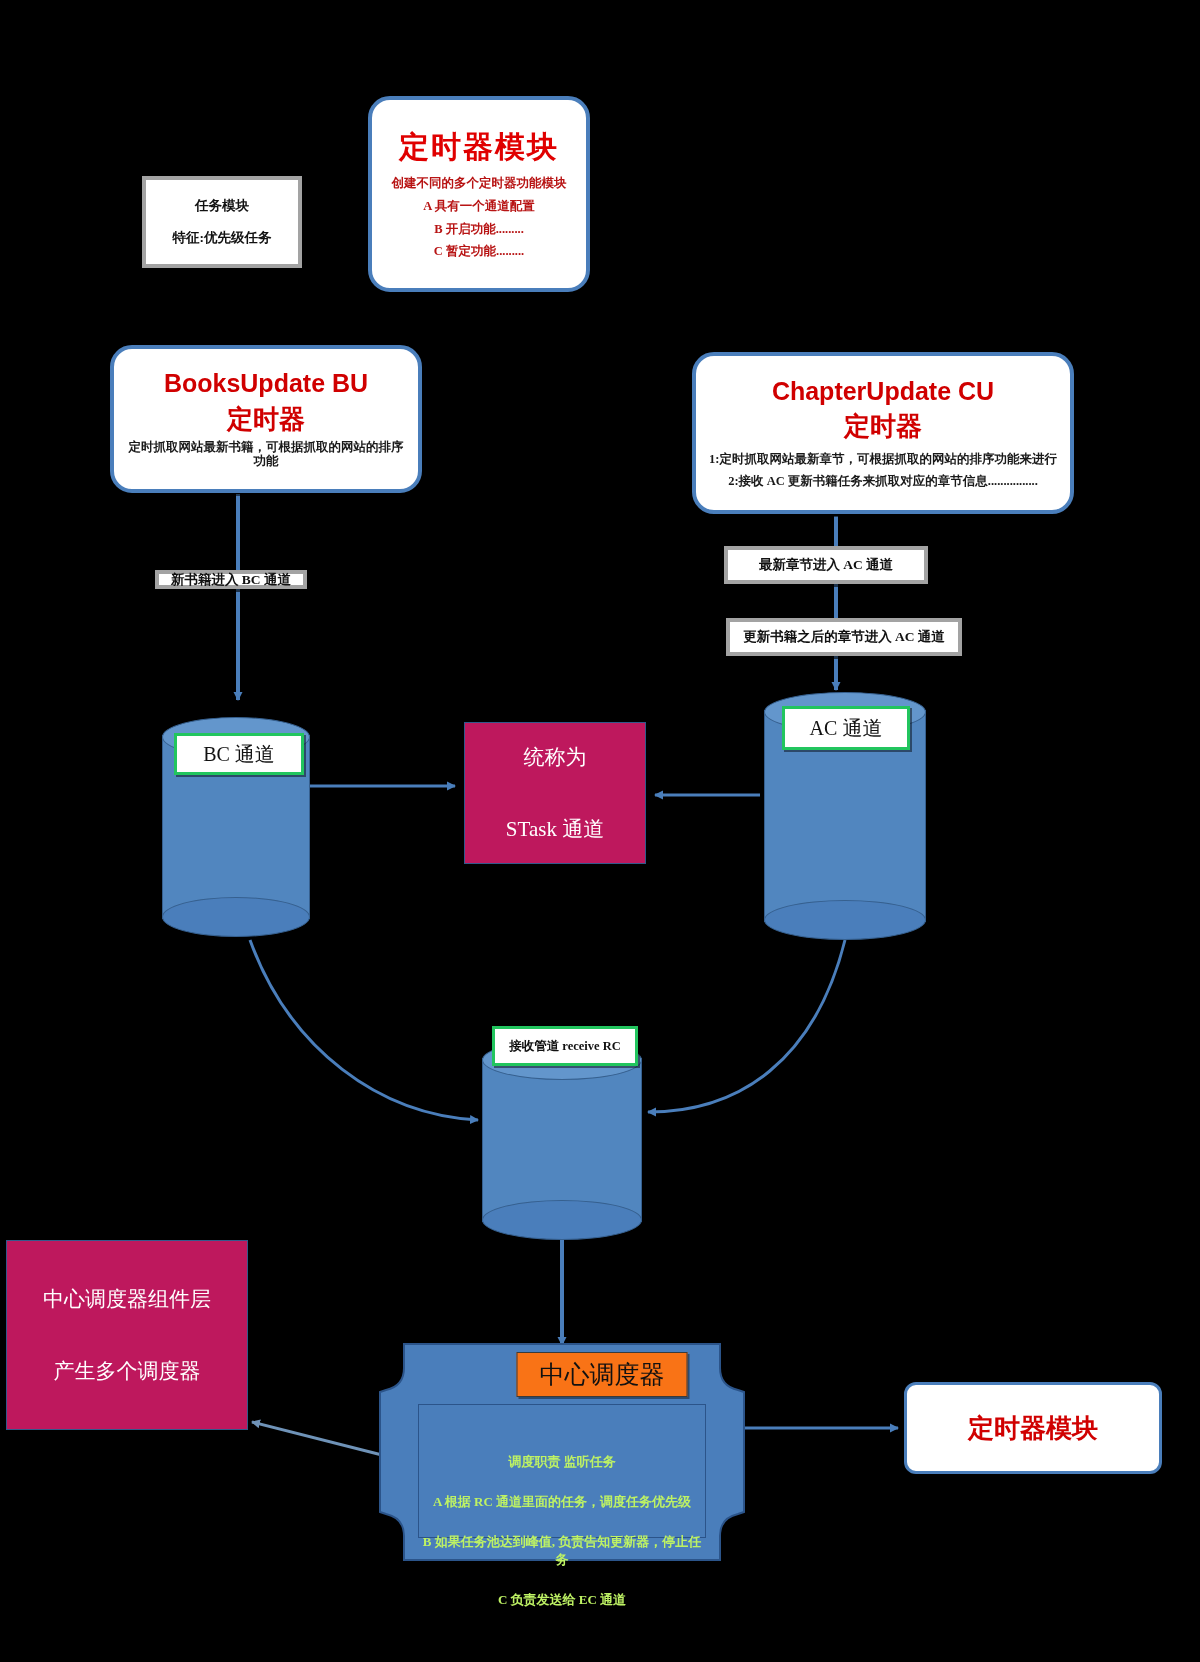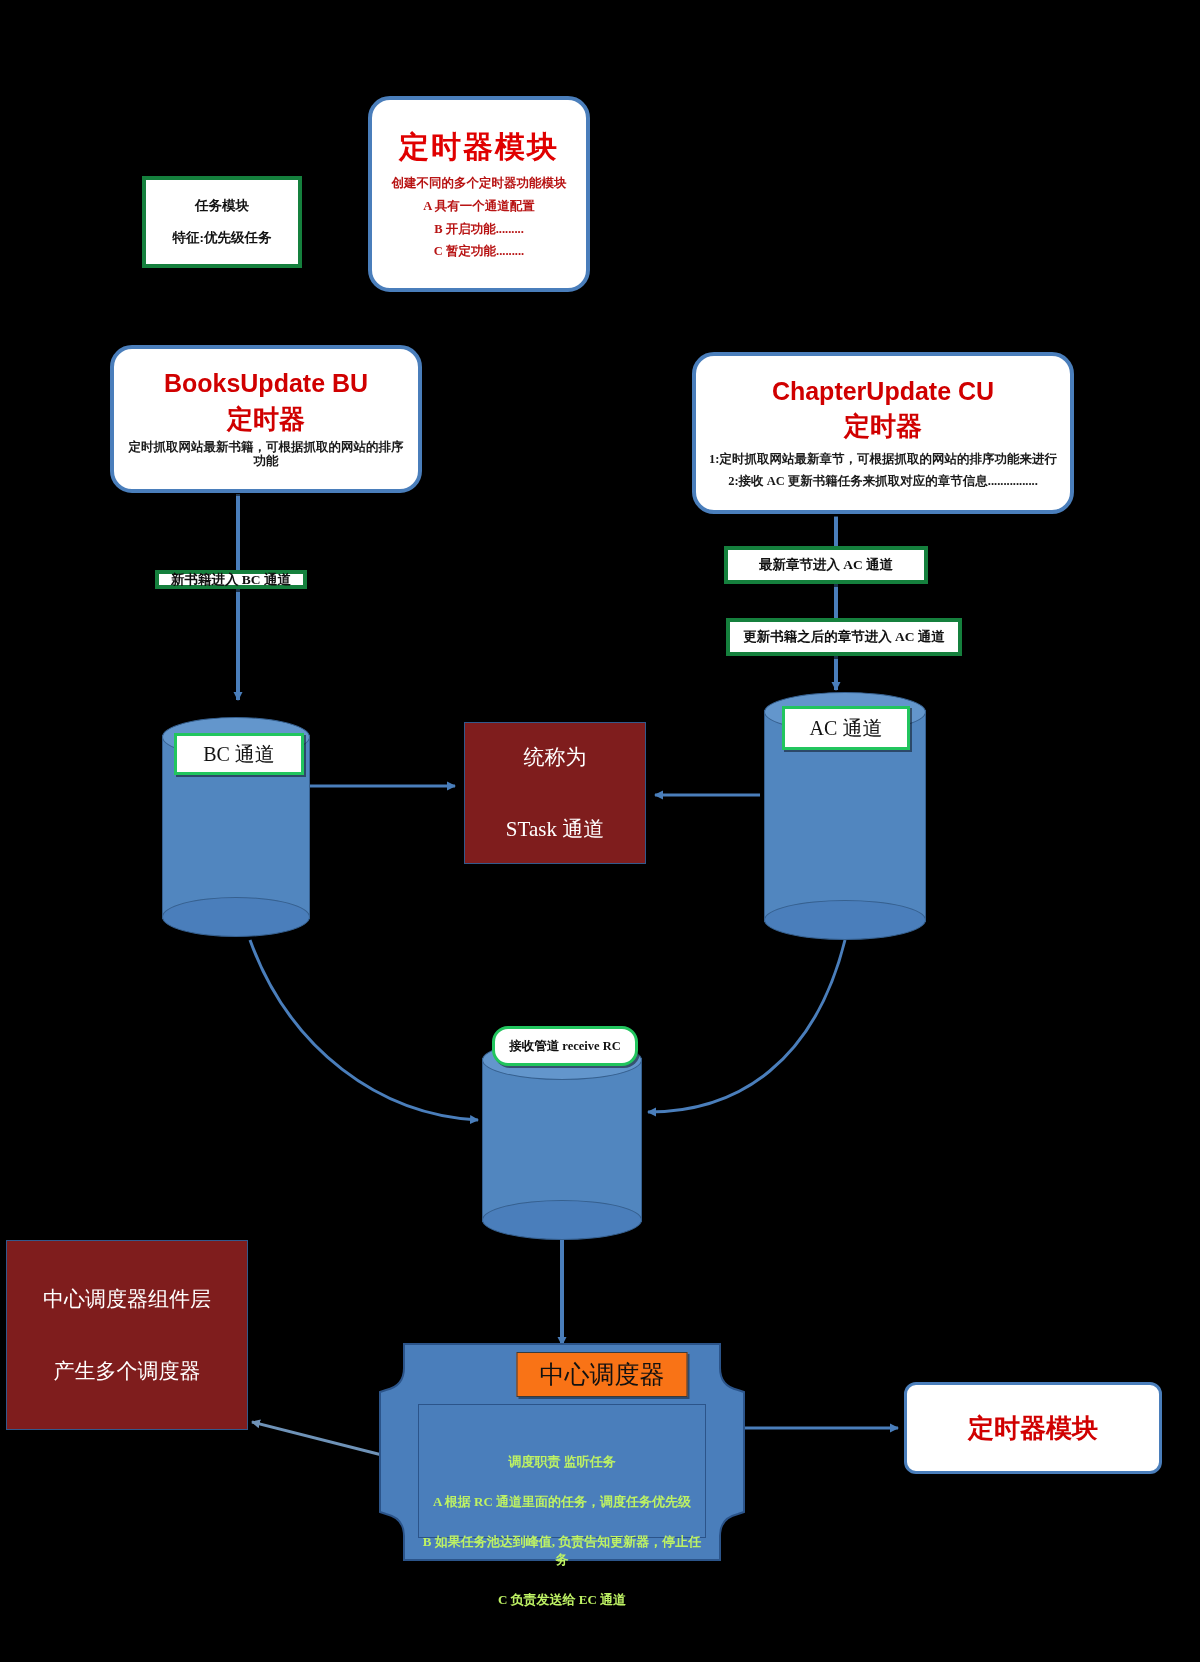--- a/index.html
+++ b/index.html
@@ -20,29 +20,29 @@
     text-align:center;
   }
   .rbox .ttl-en{color:#d00000;font-family:"Liberation Sans","DejaVu Sans",sans-serif;
     font-size:25px;font-weight:700;line-height:1.15;}
   .rbox .ttl-cn{color:#d00000;font-size:26px;font-weight:700;line-height:1.2;}
   .rbox .ttl-big{color:#e00000;font-size:30px;font-weight:700;letter-spacing:2px;}
   .rbox .body-red{color:#b81414;font-size:12.5px;font-weight:700;line-height:1.1;}
   .rbox .body-dark{color:#1a1a1a;font-size:12.5px;font-weight:700;line-height:1.1;}
 
   .obox{
-    background:#ffffff;border:4px solid #15803d;
+    background:#ffffff;border:4px solid #a3a3a3;
     box-shadow:3px 3px 0 rgba(0,0,0,.6);
     display:flex;align-items:center;justify-content:center;text-align:center;
     color:#111;font-size:13.5px;font-weight:700;
   }
   .obox.stacked{flex-direction:column;gap:14px;}
 
   .sqbox{
-    background:#7f1d1d;border:1px solid #2f5party;border:1px solid #33598c;
+    background:#be185d;border:1px solid #2f5party;border:1px solid #33598c;
     display:flex;flex-direction:column;align-items:center;justify-content:center;
     text-align:center;color:#ffffff;font-size:21px;line-height:1.35;gap:44px;
   }
 
   .wbox{
     background:#ffffff;border:3px solid #4a7ebb;border-radius:12px;
     box-shadow:3px 3px 0 rgba(0,0,0,.5);
     display:flex;align-items:center;justify-content:center;
     color:#d00000;font-size:26px;font-weight:700;
   }
@@ -178,21 +178,21 @@
   <div class="node sqbox" id="stask-box" style="left:464px;top:722px;width:182px;height:142px;">
     <span>统称为</span>
     <span>STask 通道</span>
   </div>
 
   <div class="cyl" id="cyl-rc" style="left:482px;top:1040px;width:160px;height:200px;">
     <div class="cbody"></div>
     <div class="ctop"></div>
     <div class="cbot"></div>
   </div>
-  <div class="cyl-label small" style="left:492px;top:1026px;width:140px;height:34px;border-radius:16px;">
+  <div class="cyl-label small" style="left:492px;top:1026px;width:140px;height:34px;">
     <span>接收管道 receive RC</span>
   </div>
 
   <div class="node sqbox" id="scheduler-layer" style="left:6px;top:1240px;width:242px;height:190px;">
     <span>中心调度器组件层</span>
     <span>产生多个调度器</span>
   </div>
 
   <div id="scheduler-shape" style="left:378px;top:1342px;width:368px;height:220px;">
     <svg width="368" height="220" viewBox="0 0 368 220" xmlns="http://www.w3.org/2000/svg">

